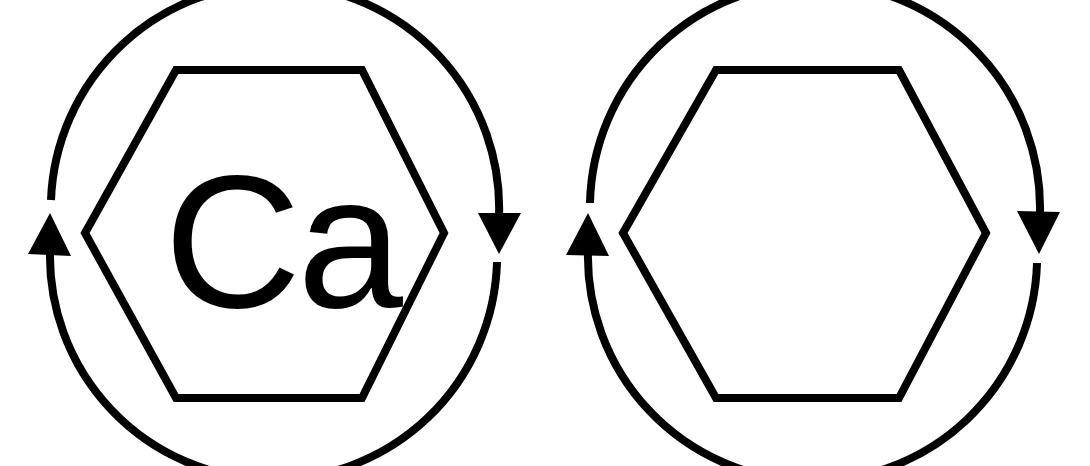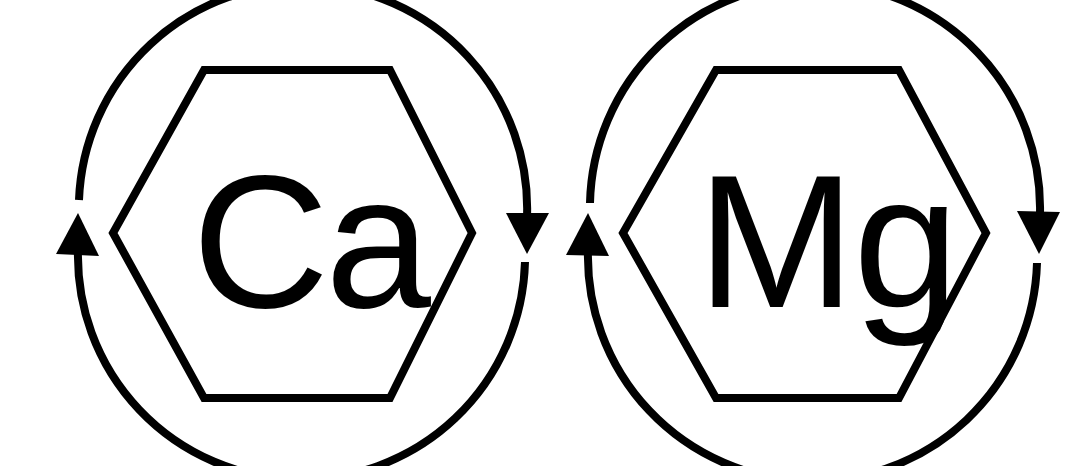--- a/index.html
+++ b/index.html
@@ -14,21 +14,21 @@
     color: #000;
     line-height: 1;
     white-space: nowrap;
   }
 </style>
 </head>
 <body>
 
 <div class="diagram">
 
-  <div class="unit" style="left:0px;margin-left:28px;">
+  <div class="unit" style="left:0px;">
     <svg width="545" height="466" viewBox="0 0 545 466">
 
       <path d="M51,200 A222,222 0 0 1 499,217" fill="none" stroke="#000" stroke-width="8"></path>
 
       <path d="M497,262 A222,222 0 0 1 50,250" fill="none" stroke="#000" stroke-width="8"></path>
 
       <polygon points="50,213 28,254 71,256" fill="#000"></polygon>
 
       <polygon points="478,213 521,213 499,254" fill="#000"></polygon>
 
@@ -38,16 +38,15 @@
   </div>
 
   <div class="unit" style="left:545px;">
     <svg width="545" height="466" viewBox="0 0 545 466">
       <path d="M45,203 A222,222 0 0 1 495,213" fill="none" stroke="#000" stroke-width="8"></path>
       <path d="M492,263 A222,222 0 0 1 43,250" fill="none" stroke="#000" stroke-width="8"></path>
       <polygon points="43,213 21,255 64,256" fill="#000"></polygon>
       <polygon points="472,211 515,212 494,254" fill="#000"></polygon>
       <polygon points="171,70 354,70 441,233 354,398 171,398 78,233" fill="none" stroke="#000" stroke-width="8" stroke-linejoin="miter"></polygon>
     </svg>
-    <div class="symbol" style="left:152px; top:146px; font-size:190px; letter-spacing:-2px;">Mg</div>
   </div>
 
 </div>
 
 </body></html>

